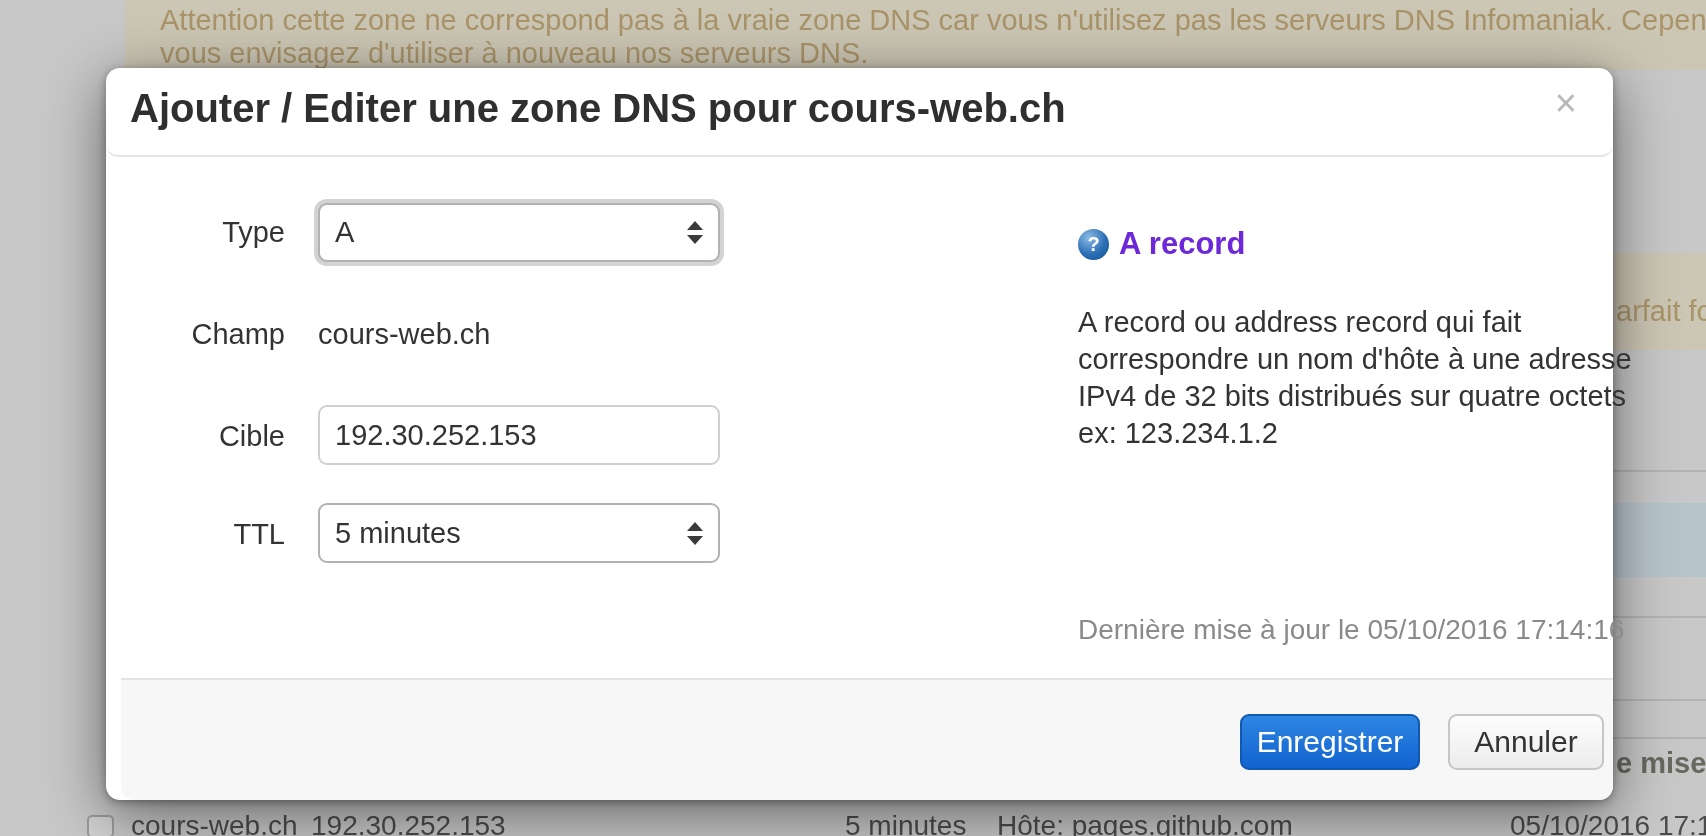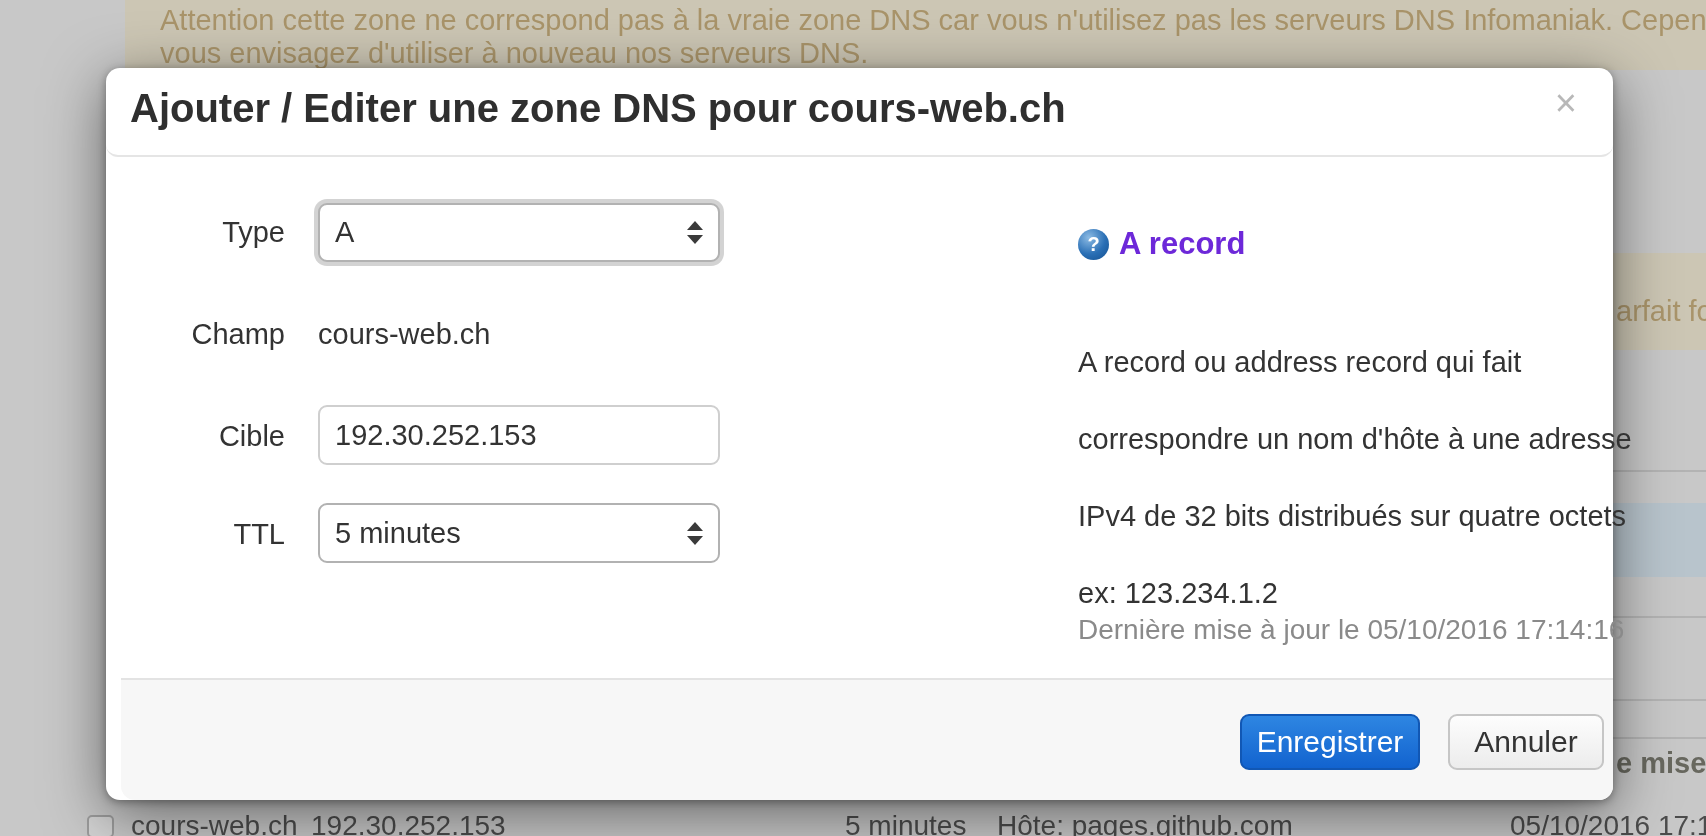--- a/index.html
+++ b/index.html
@@ -90,21 +90,21 @@
   
   .help { position:absolute; left:972px; top:0; width:500px; }
   .help-heading { position:absolute; top:158px; left:0; display:flex;
     align-items:center; gap:10px; }
   .help-icon { width:31px; height:31px; border-radius:50%;
     background:radial-gradient(circle at 35% 28%, #8cbbe4, #2a6fb5 55%, #134f8f);
     color:#fff; font-size:20px; font-weight:bold;
     display:flex; align-items:center; justify-content:center; }
   .help-title { font-size:31px; font-weight:bold; color:#6d28d9; }
   .help-lines { position:absolute; top:236px; left:0; width:500px; }
-  .help-line { font-size:29px; color:#333; line-height:37px; white-space:nowrap;margin-top:40px; }
+  .help-line { font-size:29px; color:#333; line-height:37px; white-space:nowrap; }
   .last-update { position:absolute; top:546px; left:0; width:500px;
     text-align:left; font-size:28px; color:#8a8a8a; white-space:nowrap; }
 
   
   .modal-footer { position:absolute; left:0; top:610px; right:0; bottom:0;
     background:#f7f7f7; border-top:2px solid #e3e3e3;
     border-radius:0 0 14px 14px;margin-left:15px; }
   .btn { position:absolute; top:34px; height:56px; border-radius:9px;
     font-size:30px; font-family:inherit; cursor:pointer; }
   .btn-save { left:1119px; width:180px;

